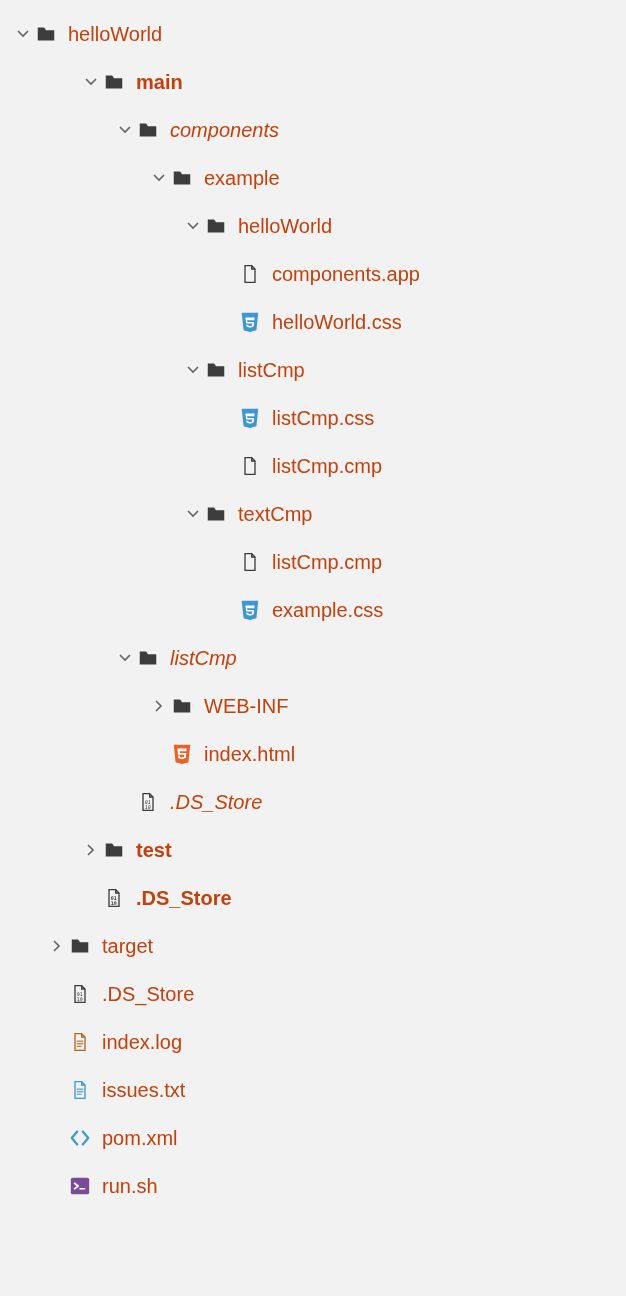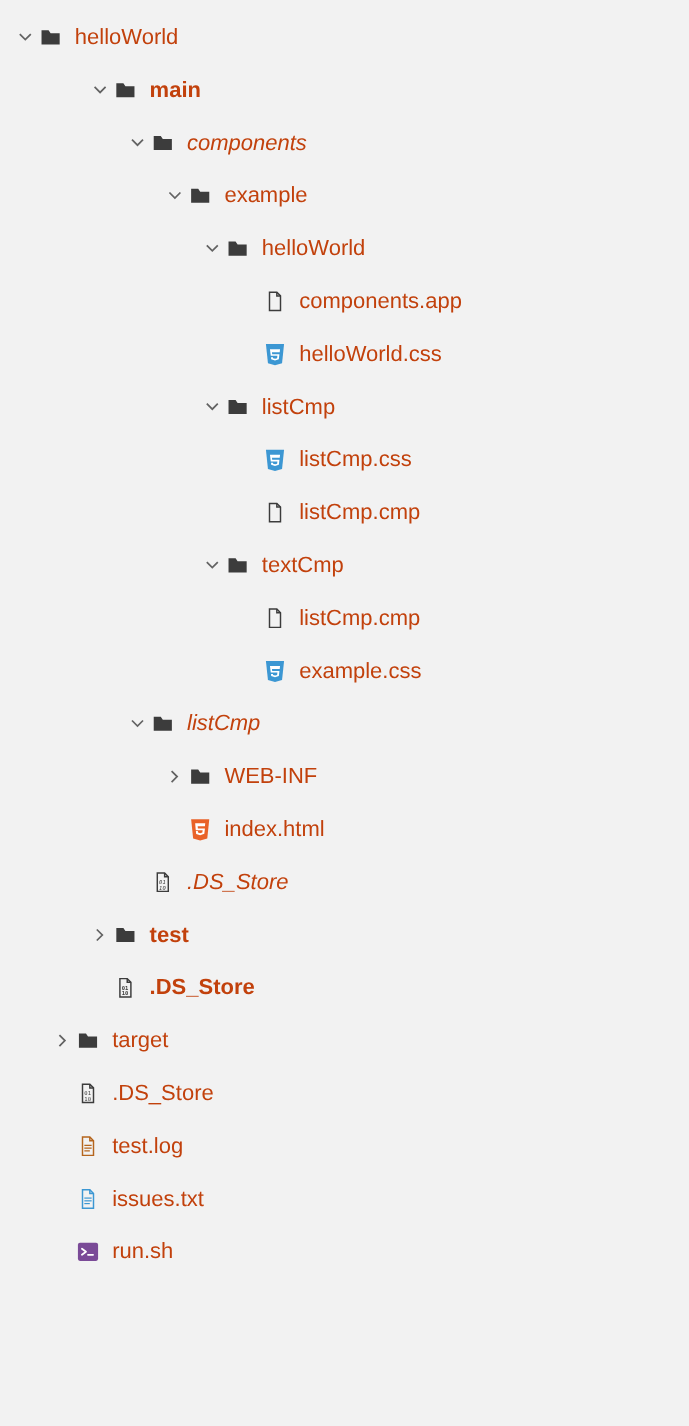--- a/index.html
+++ b/index.html
@@ -353,21 +353,21 @@
       </span>
       <span class="ic">
         <svg width="20" height="22" viewBox="0 0 24 24">
           <path fill="none" stroke="#b5651d" stroke-width="1.6" d="M6 2h8l4 4v16H6z"></path>
           <path fill="none" stroke="#b5651d" stroke-width="1.6" d="M14 2v4h4"></path>
           <line x1="8" y1="11" x2="16" y2="11" stroke="#b5651d" stroke-width="1.3"></line>
           <line x1="8" y1="14" x2="16" y2="14" stroke="#b5651d" stroke-width="1.3"></line>
           <line x1="8" y1="17" x2="14" y2="17" stroke="#b5651d" stroke-width="1.3"></line>
         </svg>
       </span>
-      <span class="label">test.log</span>
+      <span class="label">index.log</span>
     </div>
     <div class="row d1">
       <span class="chev blank">
         <svg width="12" height="12" viewBox="0 0 12 12">
           <path d="M3 1 L8 6 L3 11" fill="none" stroke="#636363" stroke-width="1.6"></path>
         </svg>
       </span>
       <span class="ic">
         <svg width="20" height="22" viewBox="0 0 24 24">
           <path fill="none" stroke="#3c97d3" stroke-width="1.6" d="M6 2h8l4 4v16H6z"></path>
@@ -380,20 +380,34 @@
       <span class="label">issues.txt</span>
     </div>
     <div class="row d1">
       <span class="chev blank">
         <svg width="12" height="12" viewBox="0 0 12 12">
           <path d="M3 1 L8 6 L3 11" fill="none" stroke="#636363" stroke-width="1.6"></path>
         </svg>
       </span>
       <span class="ic">
         <svg width="22" height="22" viewBox="0 0 24 24">
+          <path d="M9 5 L3 12 L9 19" fill="none" stroke="#3c97d3" stroke-width="2.4" stroke-linecap="round" stroke-linejoin="round"></path>
+          <path d="M15 5 L21 12 L15 19" fill="none" stroke="#3c97d3" stroke-width="2.4" stroke-linecap="round" stroke-linejoin="round"></path>
+        </svg>
+      </span>
+      <span class="label">pom.xml</span>
+    </div>
+    <div class="row d1">
+      <span class="chev blank">
+        <svg width="12" height="12" viewBox="0 0 12 12">
+          <path d="M3 1 L8 6 L3 11" fill="none" stroke="#636363" stroke-width="1.6"></path>
+        </svg>
+      </span>
+      <span class="ic">
+        <svg width="22" height="22" viewBox="0 0 24 24">
           <rect x="2" y="3" width="20" height="18" rx="2" fill="#7a4a97"></rect>
           <path d="M6 9 L10 12 L6 15" fill="none" stroke="#fff" stroke-width="1.8" stroke-linecap="round" stroke-linejoin="round"></path>
           <line x1="12" y1="15" x2="17" y2="15" stroke="#fff" stroke-width="1.8" stroke-linecap="round"></line>
         </svg>
       </span>
       <span class="label">run.sh</span>
     </div>
   </div>
 
 </body></html>

